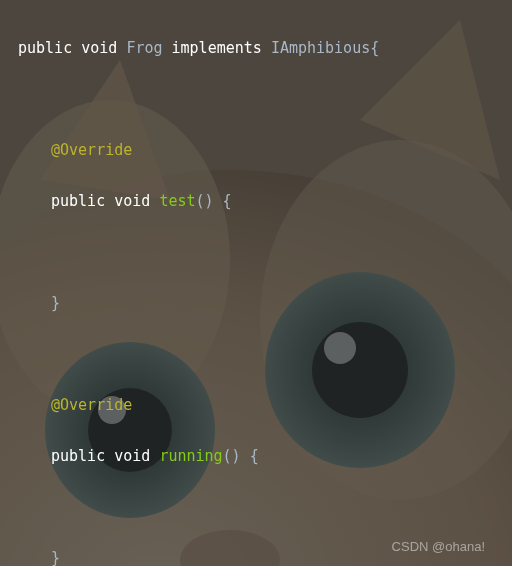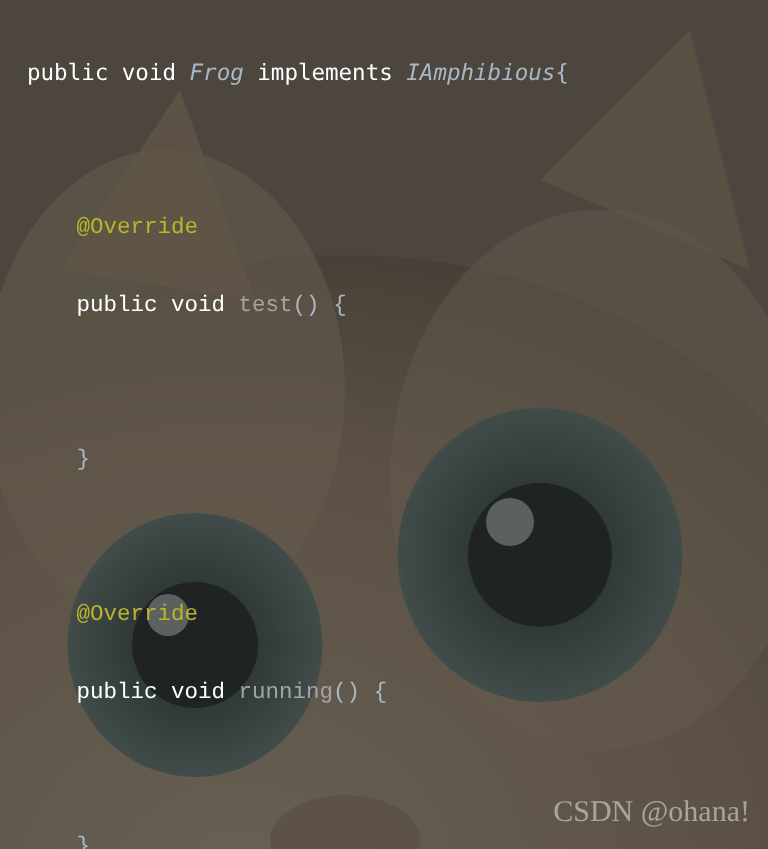--- a/index.html
+++ b/index.html
@@ -24,35 +24,35 @@
     opacity: 0.35;
     pointer-events: none;
   }
   .code {
     position: relative;
     padding: 10px 8px 10px 18px;
     white-space: pre;
     color: #a9b7c6;
   }
   .kw   { color: #ffffff; }
-  .type { color: #a9b7c6; font-style: italic; }
-  .name { color: #a3a3a3; }
+  .type { color: #a9b7c6; }
+  .name { color: #84cc16; }
   .anno { color: #bbb529; }
   .punc { color: #a9b7c6; }
   .paren{ color: #a9b7c6; }
-  .indent1 { padding-left: 2.2em; display: inline-block; font-family: Liberation Mono, monospace; }
+  .indent1 { padding-left: 2.2em; display: inline-block; }
   .line { display: block; min-height: 1.7em; }
 
   .watermark {
     position: absolute;
-    right: 12px;
+    right: 27px;
     bottom: 8px;
     color: rgba(230,230,230,0.55);
-    font-family: Liberation Serif, serif;
-    font-size: 20px;
+    font-family: Liberation Sans, sans-serif;
+    font-size: 13px;
     pointer-events: none;
   }
 </style>
 </head>
 <body>
 
 <div class="editor">
   <svg class="bg-image" viewBox="0 0 512 566" preserveAspectRatio="xMidYMid slice">
     <defs>
       <radialGradient id="fur" cx="40%" cy="70%" r="80%">

